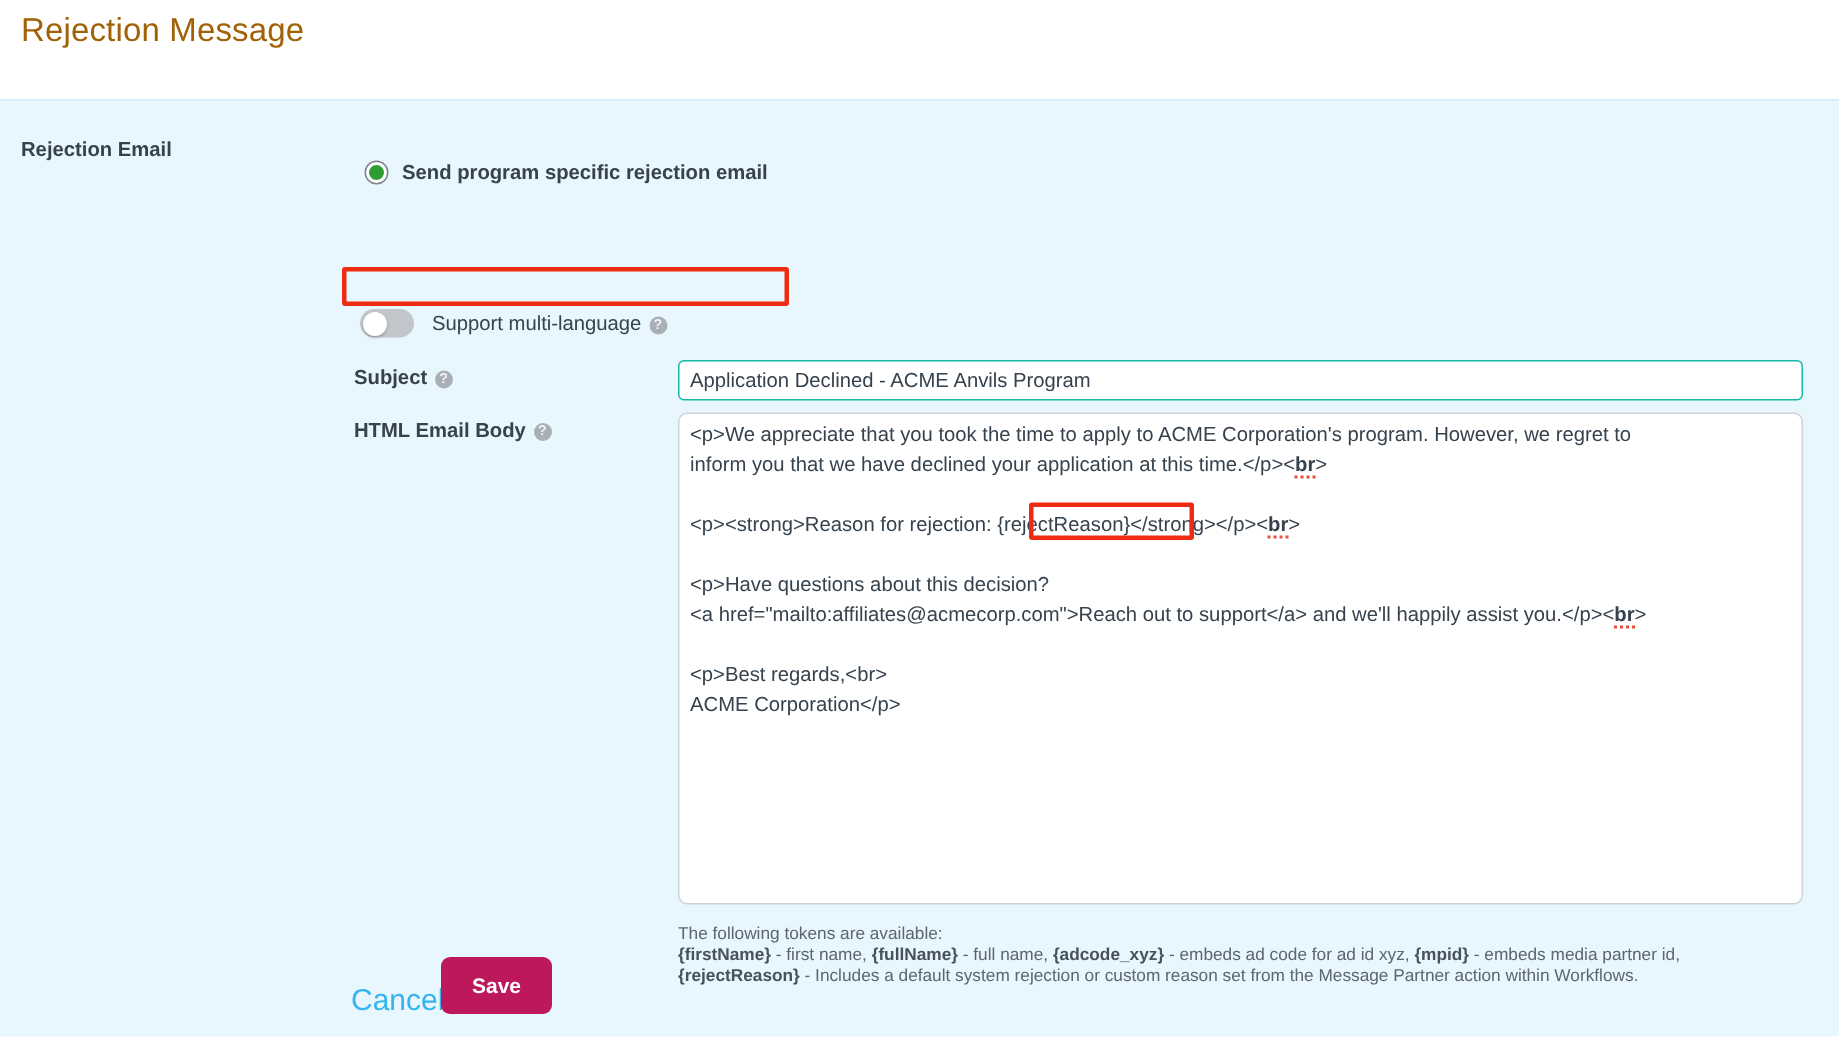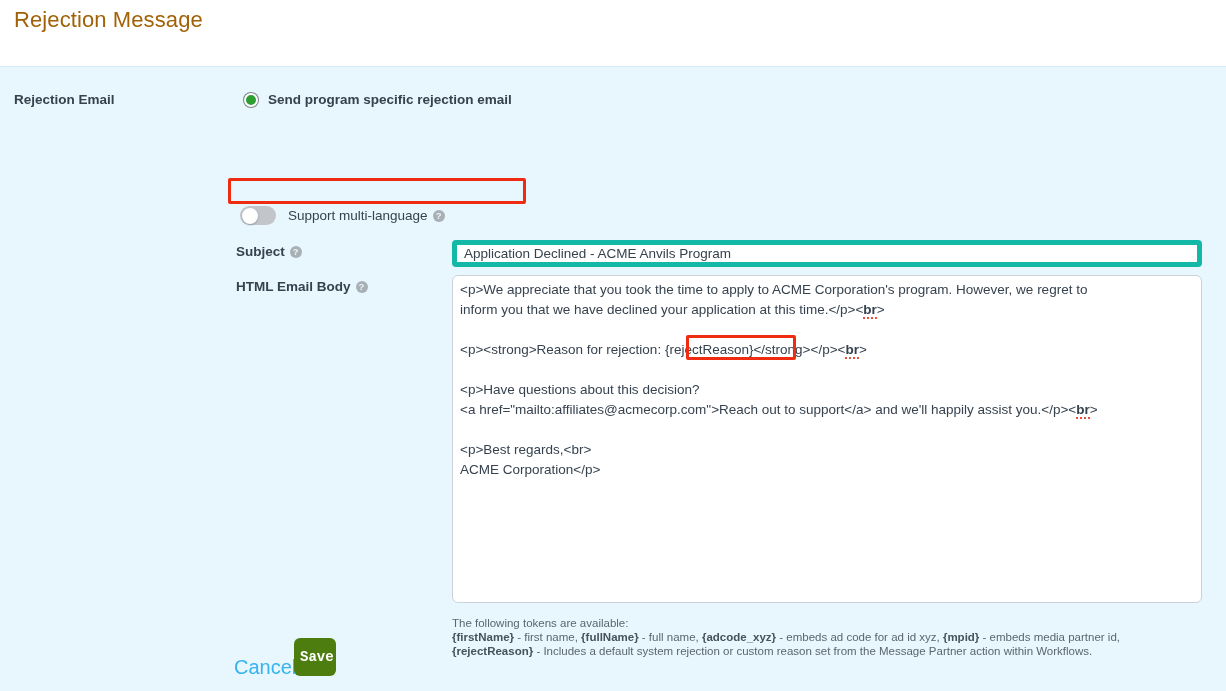--- a/index.html
+++ b/index.html
@@ -68,21 +68,21 @@
     left: 236px;
     top: 20px;
   }
   .radio-row {
     position: relative;
     height: 25px;
     display: flex;
     align-items: center;
   }
   .radio-row.second {
-    margin-top: 0px;
+    margin-top: 15px;
   }
   .radio-mark {
     width: 13px;
     height: 13px;
     border-radius: 50%;
     border: 1px solid #b0b7bd;
     background: #ffffff;
     box-sizing: border-box;
     flex: 0 0 auto;
     margin-left: 2px;
@@ -179,21 +179,21 @@
   }
   .label-subject { left: 236px; top: 177px; }
   .label-body    { left: 236px; top: 212px; }
 
   .subject-input {
     position: absolute;
     left: 452px;
     top: 173px;
     width: 750px;
     height: 27px;
-    border: 5px solid #14b8a6;
+    border: 1px solid #14b8a6;
     border-radius: 4px;
     background: #ffffff;
     box-sizing: border-box;
     font-family: "Liberation Sans", sans-serif;
     font-size: 13.5px;
     color: #36424e;
     padding: 0 7px;
     outline: none;
   }
 
@@ -263,29 +263,29 @@
     background: transparent;
     border: none;
     font-family: "Liberation Sans", sans-serif;
     cursor: pointer;
     padding: 6px 8px;
   }
   .save-button {
     position: absolute;
     left: 294px;
     top: 571px;
-    width: 42px;
+    width: 74px;
     height: 38px;
-    background: #4d7c0f;
+    background: #be185d;
     color: #ffffff;
     border: none;
     border-radius: 6px;
     font-size: 14px;
     font-weight: bold;
-    font-family: Liberation Mono, monospace;
+    font-family: Liberation Sans, sans-serif;
     cursor: pointer;
   }
 </style>
 </head>
 <body>
 
 <div class="page">
 
   <div class="header">
     <div class="page-title">Rejection Message</div>

